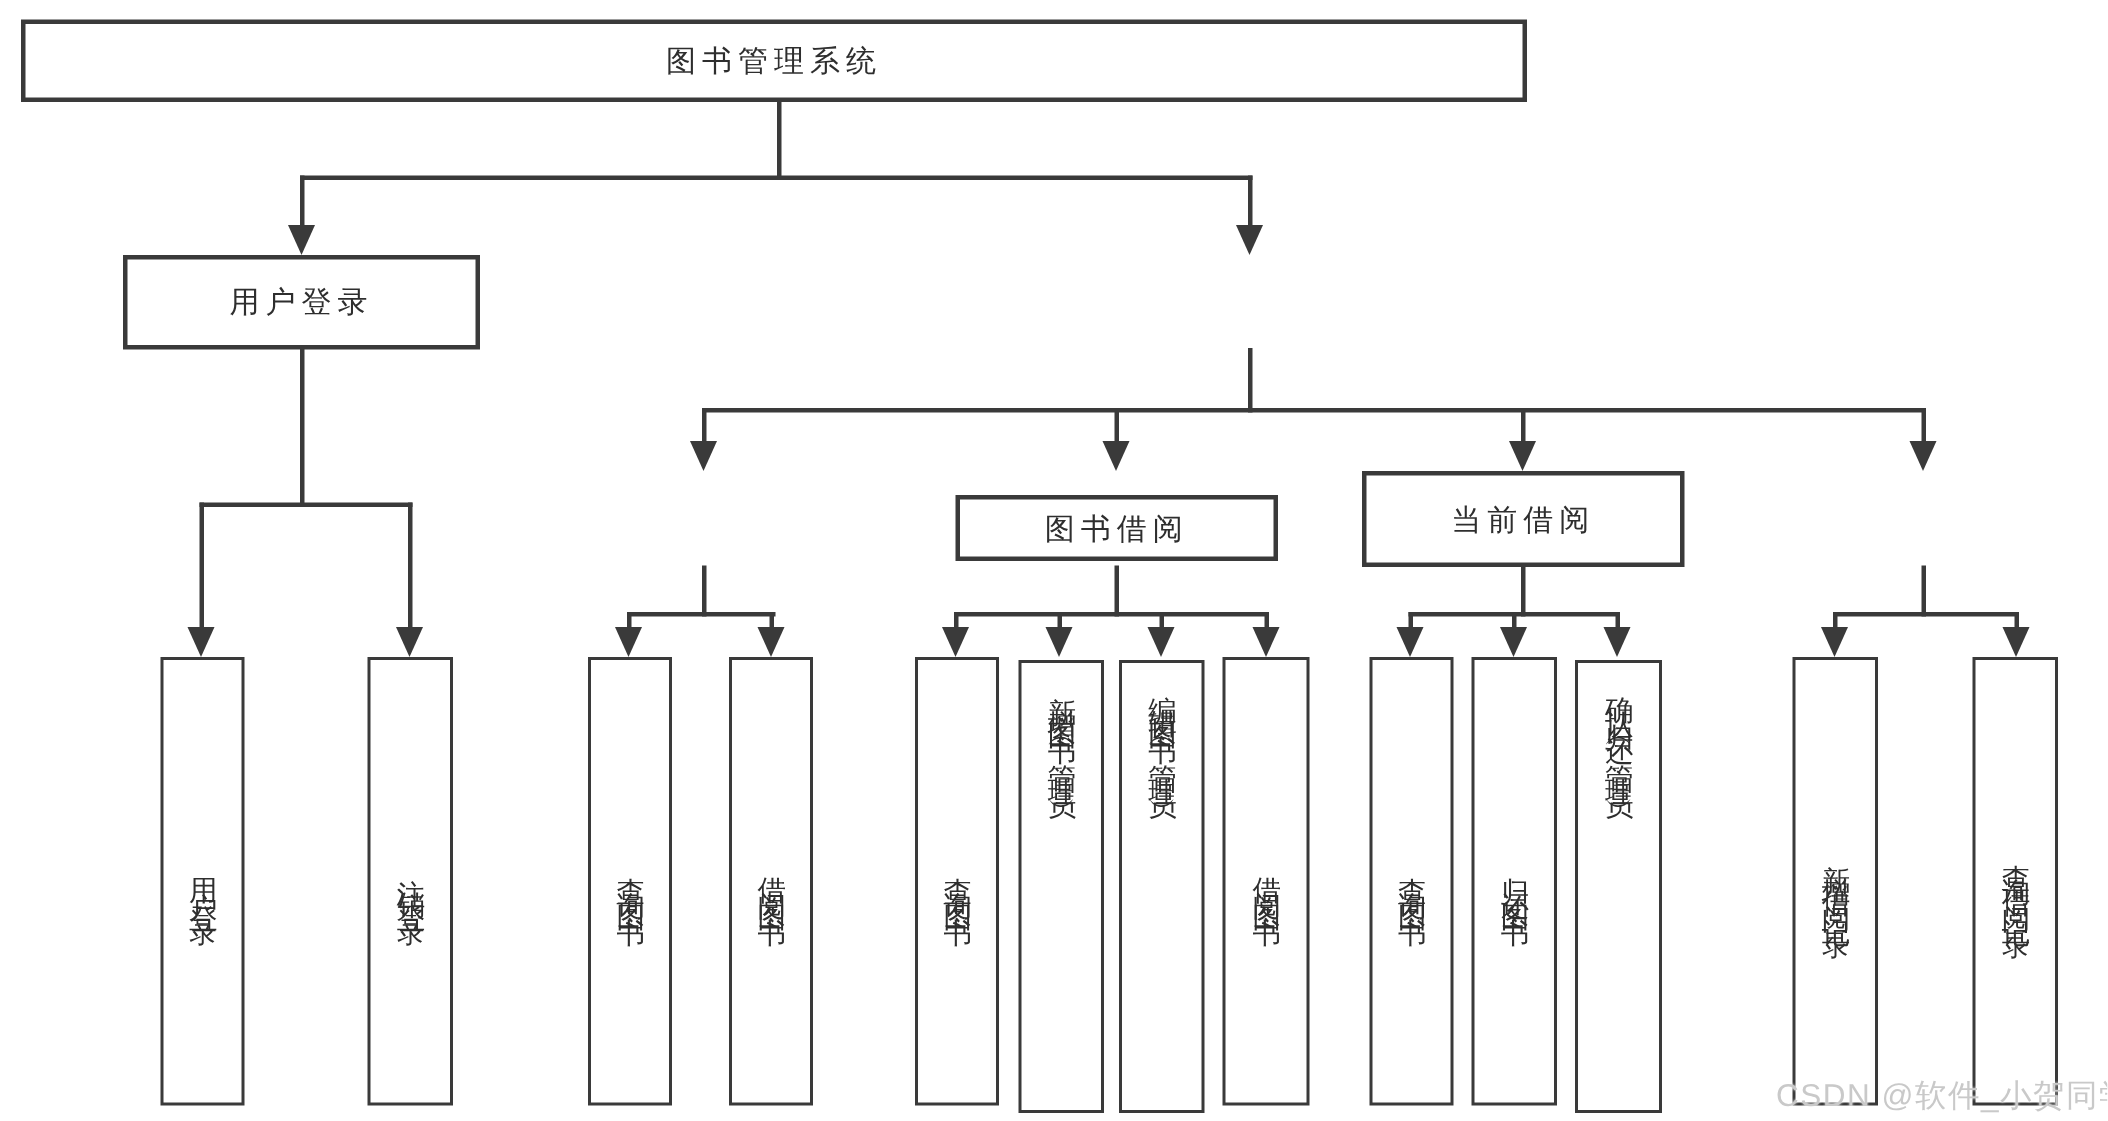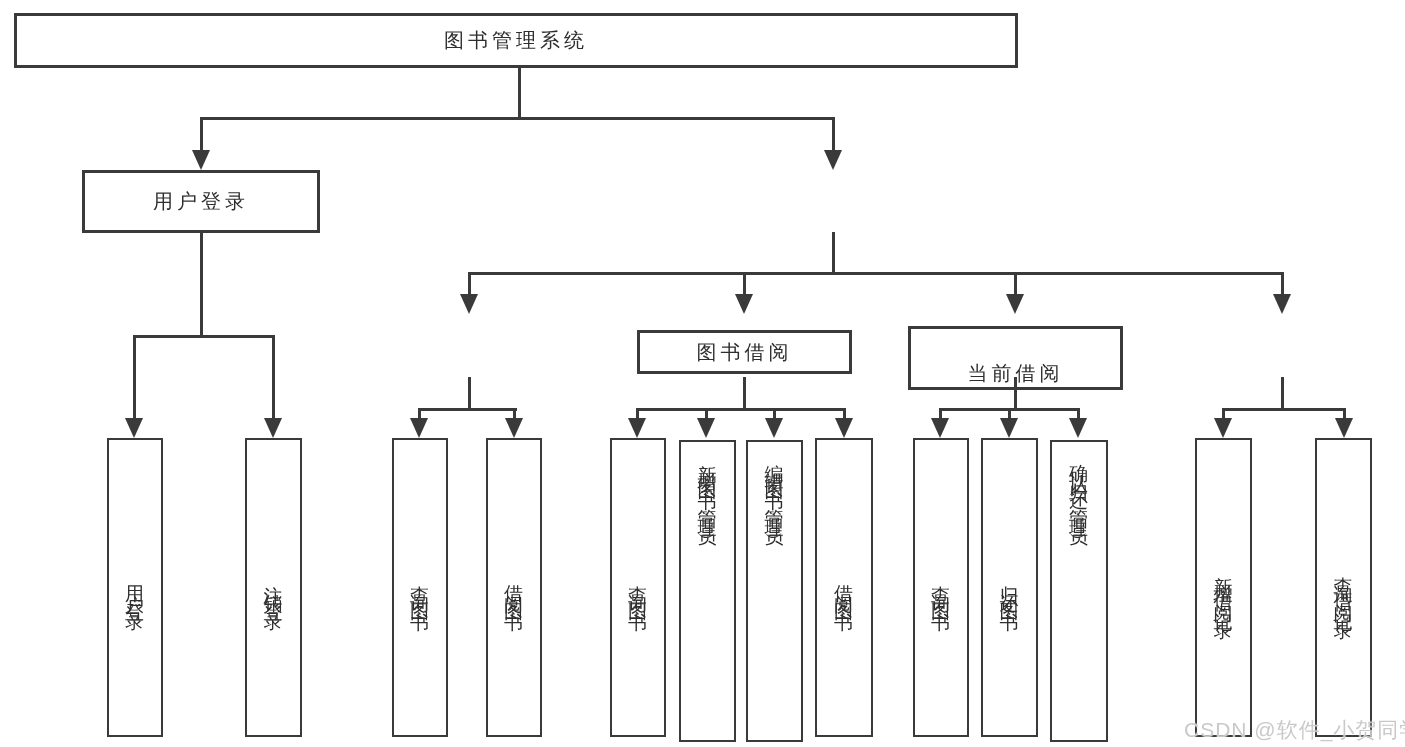--- a/index.html
+++ b/index.html
@@ -113,21 +113,21 @@
   <div class="vl" style="left:743px; top:272px; width:3px; height:24px;"></div>
   <div class="ar" style="left:735px; top:294px;"></div>
   <div class="vl" style="left:1014px; top:272px; width:3px; height:24px;"></div>
   <div class="ar" style="left:1006px; top:294px;"></div>
   <div class="vl" style="left:1281px; top:272px; width:3px; height:24px;"></div>
   <div class="ar" style="left:1273px; top:294px;"></div>
 
   <div class="box" style="left:637px; top:314px; width:215px; height:44px;margin-top:16px;">
     <span>图书借阅</span>
   </div>
-  <div class="box" style="left:908px; top:326px; width:215px; height:64px;align-items:flex-end;">
+  <div class="box" style="left:908px; top:314px; width:215px; height:64px;">
     <span>当前借阅</span>
   </div>
 
   <div class="vl" style="left:468px; top:377px; width:3px; height:34px;"></div>
   <div class="hl" style="left:418px; top:408px; width:99px; height:3px;"></div>
   <div class="vl" style="left:418px; top:408px; width:3px; height:14px;"></div>
   <div class="ar" style="left:410px; top:418px;"></div>
   <div class="vl" style="left:513px; top:408px; width:3px; height:14px;"></div>
   <div class="ar" style="left:505px; top:418px;"></div>
 

